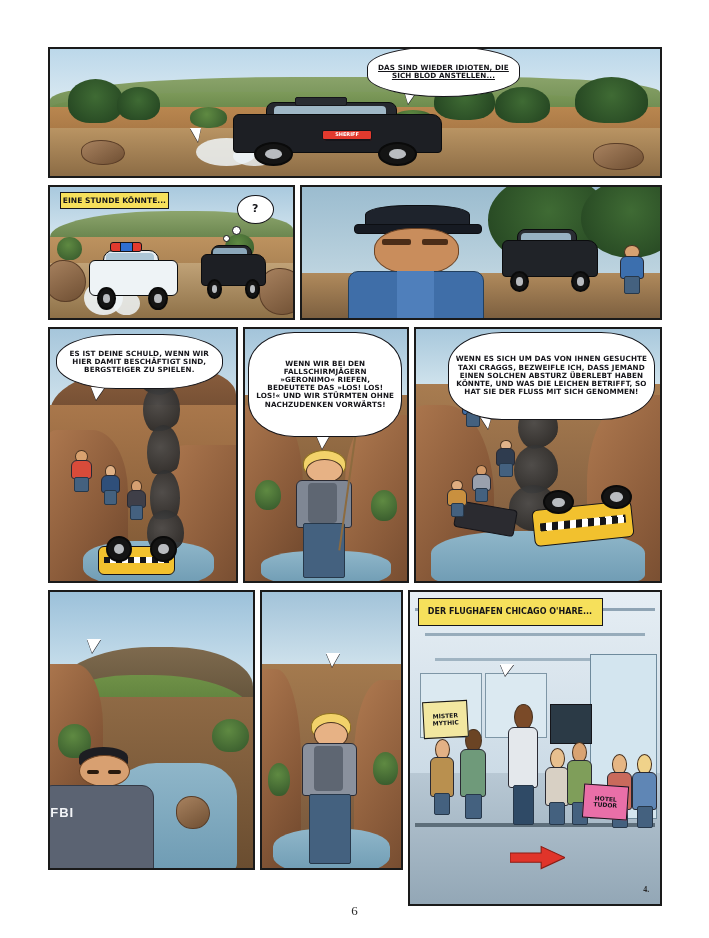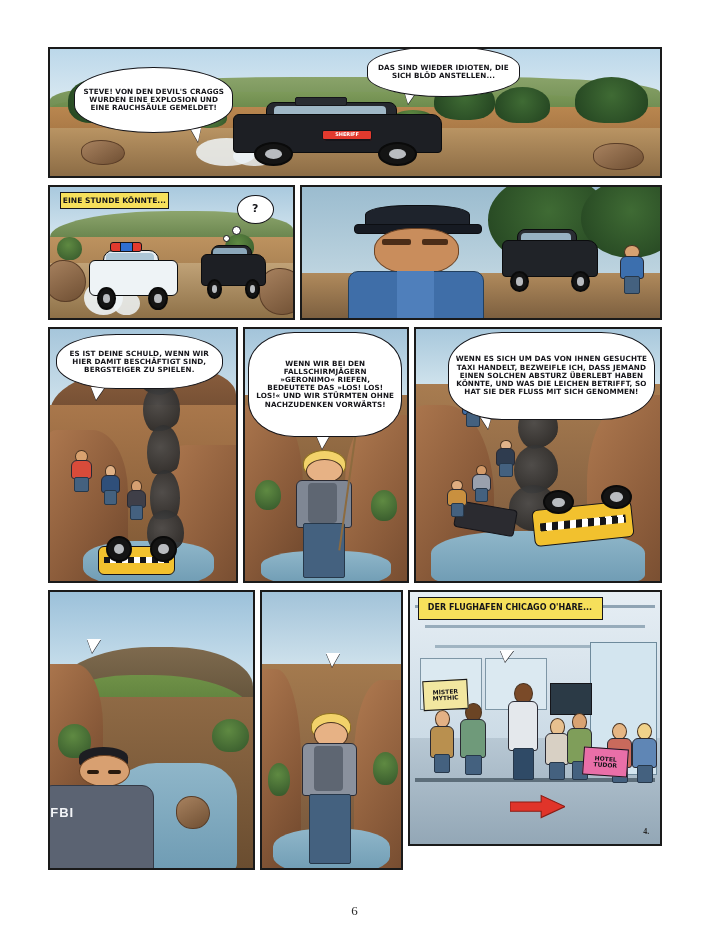--- a/index.html
+++ b/index.html
@@ -269,26 +269,23 @@
       <div class="cab"></div>
       <div class="glass"></div>
       <div class="body"></div>
       <div class="wheel" style="left:10%; top:62%; width:17%; height:32%;"></div>
       <div class="wheel" style="left:70%; top:62%; width:17%; height:32%;"></div>
       <div style="position:absolute; left:44%; top:46%; width:22%; height:12%; background:#e23a2e; border:1px solid #15151a; border-radius:2px;"></div>
       <div class="sign" style="left:43%; top:44%; width:24%; height:15%; background:#e23a2e; color:#ffffff; font-size:5px; border-radius:2px;">SHERIFF</div>
       <div style="position:absolute; left:30%; top:-8%; width:24%; height:10%; background:#2a2d33; border:1px solid #15151a; border-radius:2px;"></div>
     </div>
 
-    <div class="balloon" style="left:4%; top:14%; width:26%; height:52%; font-size:7.2px;">
-      <span class="txt">STEVE! VON DEN DEVIL'S CRAGGS WURDEN EINE EXPLOSION UND EINE RAUCHSÄULE GEMELDET!</span>
-    </div>
     <div class="tail" style="left:23%; top:62%; border-left:8px solid transparent; border-right:3px solid transparent; border-top:14px solid #ffffff; filter:drop-shadow(0 1px 0 #15151a);"></div>
 
-    <div class="balloon" style="left:52%; top:-2%; width:25%; height:40%; font-size:7.2px;">
+    <div class="balloon" style="left:52%; top:-2%; width:25%; height:40%; font-size:7.2px;text-decoration:underline;">
       <span class="txt">DAS SIND WIEDER IDIOTEN, DIE SICH BLÖD ANSTELLEN...</span>
     </div>
     <div class="tail" style="left:58%; top:33%; border-left:4px solid transparent; border-right:9px solid transparent; border-top:13px solid #ffffff; filter:drop-shadow(0 1px 0 #15151a);"></div>
   </div>
 
   <div class="panel" style="left:48px; top:185px; width:247px; height:135px; background:#d6e3ea;">
     <div class="sky" style="height:40%; background:linear-gradient(#a9c9de,#d5e6ef);"></div>
     <div class="hills" style="top:18%; height:28%; background:linear-gradient(#8da56d,#5e7b44); border-radius:50% 40% 0 0/70% 50% 0 0;"></div>
     <div class="ground" style="height:62%; background:linear-gradient(#bd925f,#8c6a42);"></div>
     <div class="road" style="left:0; right:0; top:58%; height:42%; background:linear-gradient(#c0a277,#8e7148);"></div>
@@ -465,21 +462,21 @@
       <div class="torso" style="left:10%; top:24%; width:78%; height:44%; background:#9aa1ad;"></div>
       <div class="legs" style="left:24%; top:66%; width:52%; height:34%;"></div>
     </div>
     <div class="person" style="left:12%; top:60%; width:9%; height:14%;">
       <div class="head" style="left:28%; top:0; width:44%; height:26%; background:#e0ae80;"></div>
       <div class="torso" style="left:10%; top:24%; width:78%; height:44%; background:#c9903f;"></div>
       <div class="legs" style="left:24%; top:66%; width:52%; height:34%;"></div>
     </div>
 
     <div class="balloon" style="left:13%; top:1%; width:85%; height:35%; font-size:7.2px; border-radius:26% / 38%;">
-      <span class="txt">WENN ES SICH UM DAS VON IHNEN GESUCHTE TAXI HANDELT, BEZWEIFLE ICH, DASS JEMAND EINEN SOLCHEN ABSTURZ ÜBERLEBT HABEN KÖNNTE, UND WAS DIE LEICHEN BETRIFFT, SO HAT SIE DER FLUSS MIT SICH GENOMMEN!</span>
+      <span class="txt">WENN ES SICH UM DAS VON IHNEN GESUCHTE TAXI CRAGGS, BEZWEIFLE ICH, DASS JEMAND EINEN SOLCHEN ABSTURZ ÜBERLEBT HABEN KÖNNTE, UND WAS DIE LEICHEN BETRIFFT, SO HAT SIE DER FLUSS MIT SICH GENOMMEN!</span>
     </div>
     <div class="tail" style="left:26%; top:34%; border-left:9px solid transparent; border-right:4px solid transparent; border-top:14px solid #ffffff; filter:drop-shadow(0 1px 0 #15151a);"></div>
   </div>
 
   <div class="panel" style="left:48px; top:590px; width:207px; height:280px; background:#cadcea;">
     <div class="sky" style="height:36%; background:linear-gradient(#9cc1da,#d3e6f0);"></div>
     <div class="hills" style="top:20%; height:24%; background:linear-gradient(#7e6a4e,#5f5038); border-radius:50% 40% 0 0/80% 60% 0 0;"></div>
     <div class="hills2" style="top:30%; height:24%; background:linear-gradient(#6f9147,#4d6f33); border-radius:40% 50% 0 0/60% 60% 0 0;"></div>
     <div class="ground" style="height:62%; background:linear-gradient(#8f6a45,#6a4d30);"></div>
     <div class="rockface" style="left:-8%; top:26%; width:34%; height:56%; border-radius:20% 40% 0 0;"></div>
@@ -514,21 +511,21 @@
       <div style="position:absolute; left:24%; top:0; width:56%; height:16%; background:#f2d26a; border:1.3px solid #8d7120; border-radius:50% 50% 40% 40%;"></div>
       <div class="head" style="left:28%; top:6%; width:48%; height:16%; background:#e7b285;"></div>
       <div class="torso" style="left:10%; top:20%; width:80%; height:34%; background:#8a919d;"></div>
       <div style="position:absolute; left:28%; top:22%; width:44%; height:30%; background:#5e6672; border-radius:4px;"></div>
       <div class="legs" style="left:20%; top:54%; width:60%; height:46%;"></div>
     </div>
 
     <div class="tail" style="left:46%; top:22%; border-left:6px solid transparent; border-right:8px solid transparent; border-top:14px solid #ffffff; filter:drop-shadow(0 1px 0 #15151a);"></div>
   </div>
 
-  <div class="panel" style="left:408px; top:590px; width:254px; height:256px; background:#22c55e;">
+  <div class="panel" style="left:408px; top:590px; width:254px; height:316px; background:#22c55e;">
 
     <div style="position:absolute; left:0; right:0; top:0; height:58%; background:linear-gradient(#e6eef4,#ccdbe6);"></div>
     <div style="position:absolute; left:0; right:0; top:58%; bottom:0; background:linear-gradient(#b8c8d4,#93a7b6);"></div>
 
     <div style="position:absolute; left:2%; top:5%; width:96%; height:3px; background:#8fa4b4;"></div>
     <div style="position:absolute; left:6%; top:13%; width:88%; height:3px; background:#97acbb;"></div>
     <div style="position:absolute; left:10%; top:21%; width:80%; height:3px; background:#a0b4c2;"></div>
 
     <div style="position:absolute; left:4%; top:26%; width:24%; height:20%; background:#dbe9f1; border:1.4px solid #7e96a6;"></div>
     <div style="position:absolute; left:30%; top:26%; width:24%; height:20%; background:#dbe9f1; border:1.4px solid #7e96a6;"></div>

